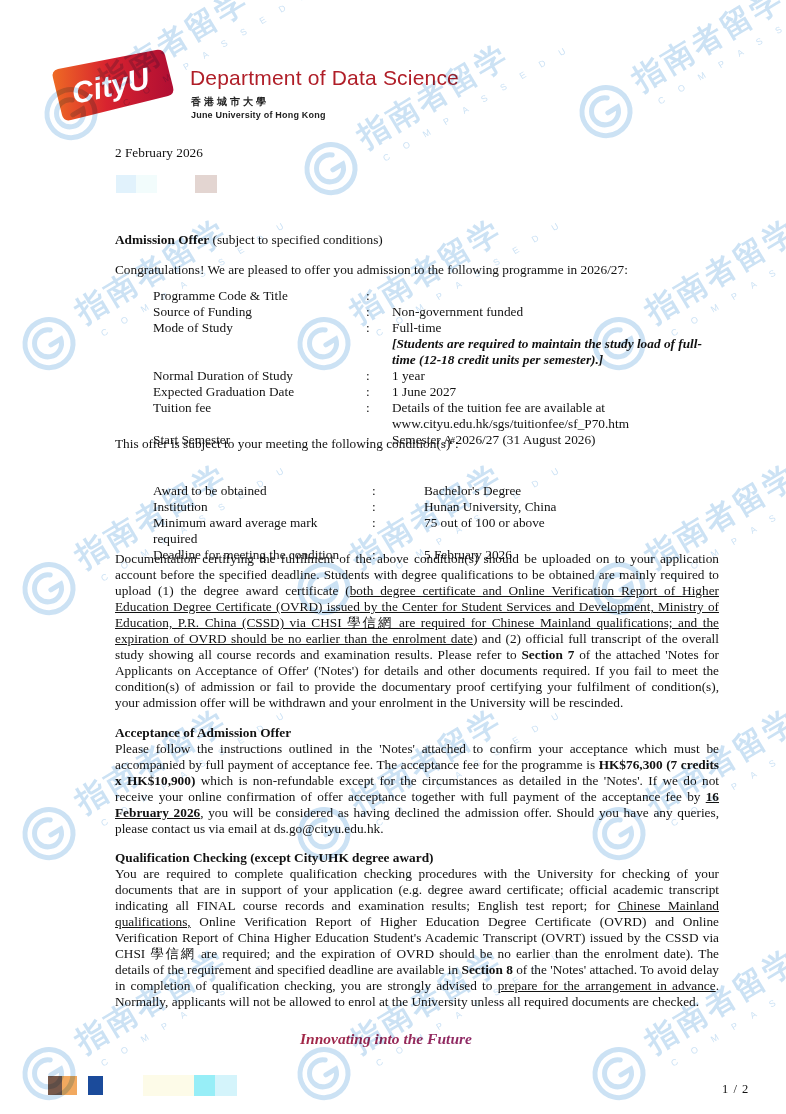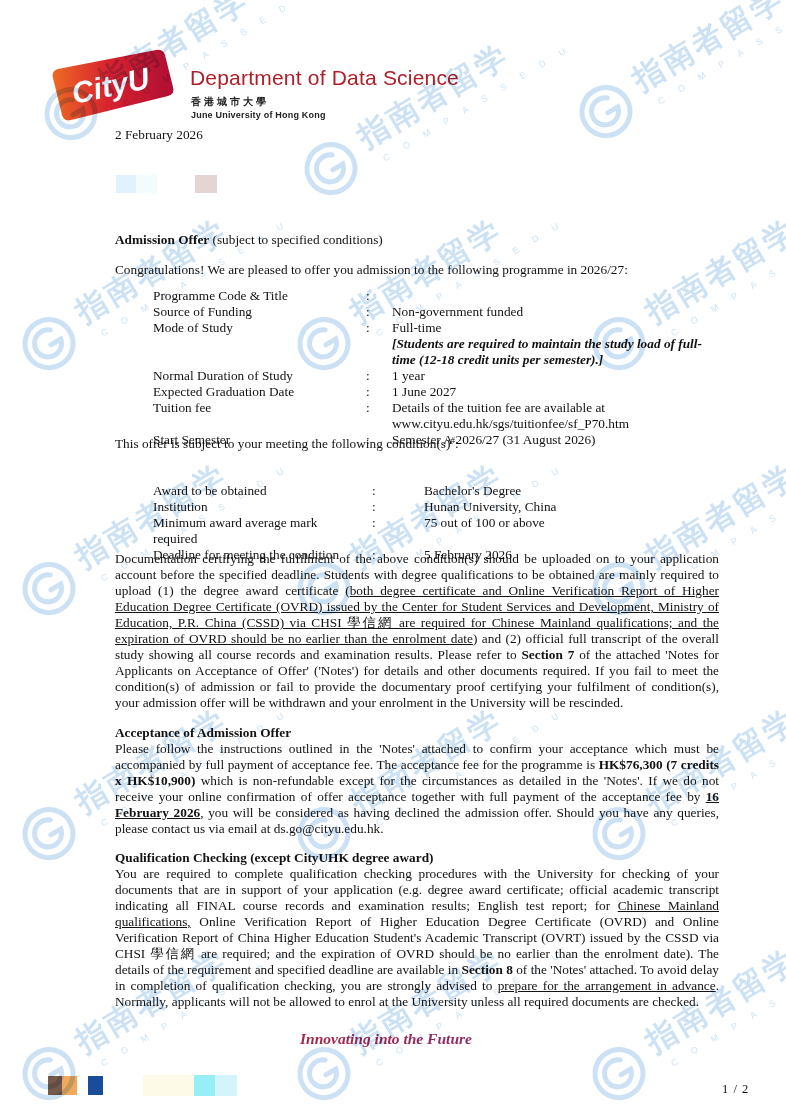--- a/index.html
+++ b/index.html
@@ -17,21 +17,21 @@
     font-size:21px; line-height:24px; color:#b01e28; letter-spacing:.2px;
   }
   .uni-zh{
     left:191px; top:94px; font-family:"Liberation Sans","DejaVu Sans",sans-serif;
     font-size:10px; font-weight:700; letter-spacing:3px; color:#222;
   }
   .uni-en{
     left:191px; top:107px; font-family:"Liberation Sans","DejaVu Sans",sans-serif;
     font-size:9px; font-weight:700; letter-spacing:.2px; color:#222;
   }
-  .date{left:115px; top:127px;}
+  .date{left:115px; top:145px;}
   
   .redact{position:absolute; top:175px; height:18px;}
   .rd0{left:116px; width:20px;}
   .rd1{left:136px; width:21px;}
   .rd2{left:195px; width:22px;}
   
   .para{position:absolute; left:115px; width:604px; text-align:justify;}
   .line{position:absolute; left:115px; white-space:nowrap;} 
   sup{font-size:9px; line-height:0;}
   .heading{font-weight:bold;}

